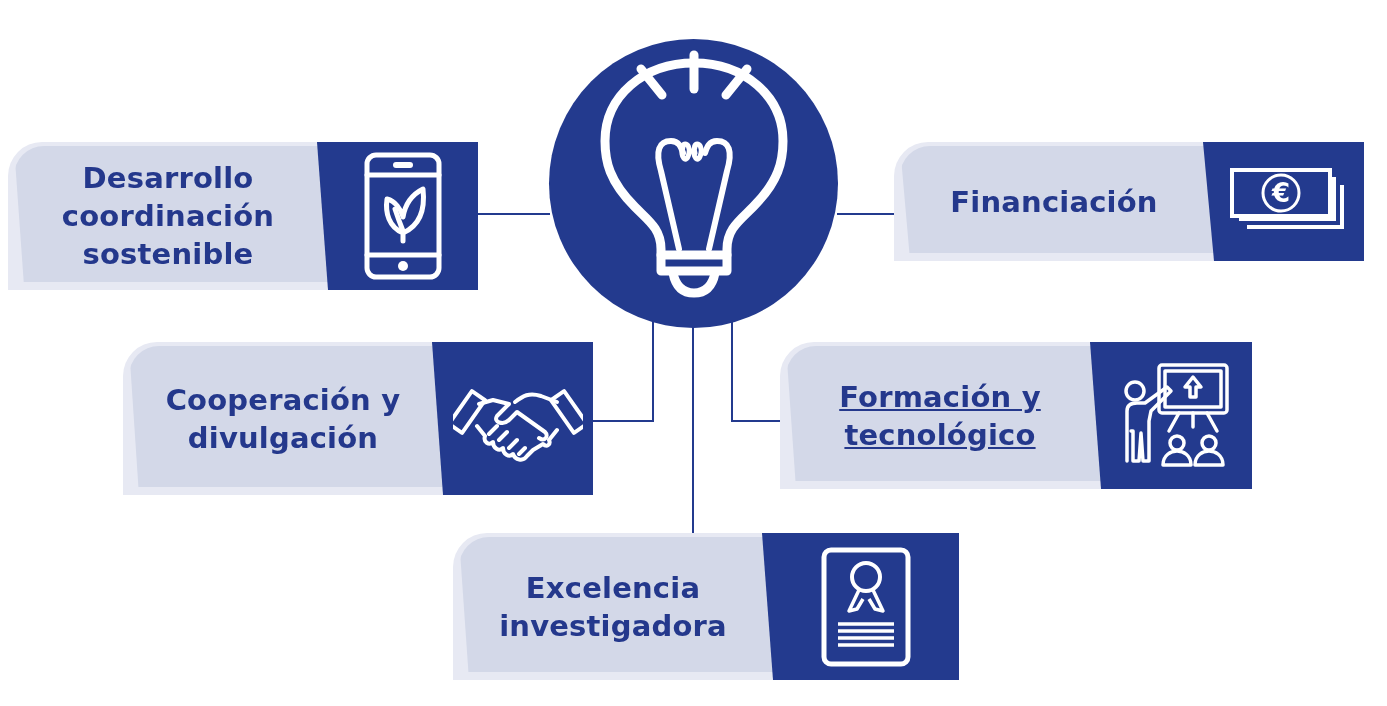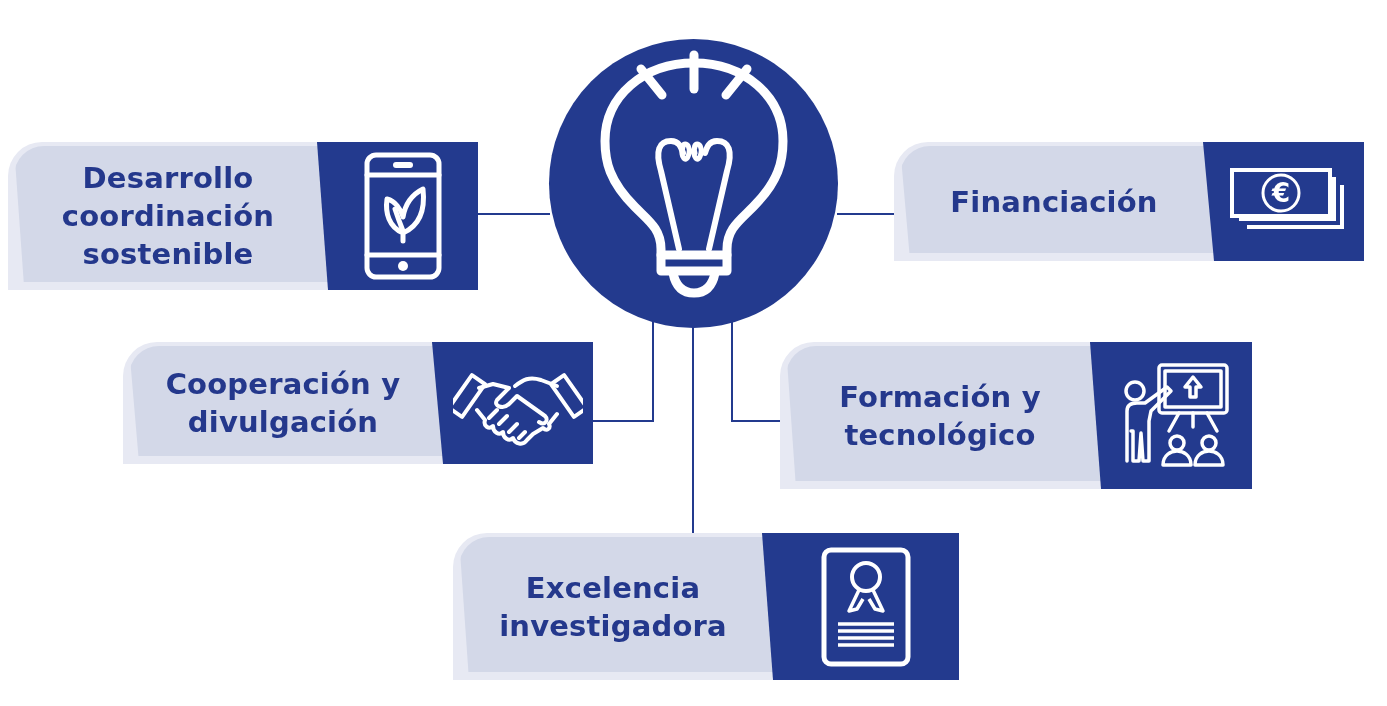--- a/index.html
+++ b/index.html
@@ -110,21 +110,21 @@
         <rect x="3" y="3" width="98" height="46"></rect>
         <polyline points="10,52 105,52 105,10"></polyline>
         <polyline points="18,60 113,60 113,18"></polyline>
         <circle cx="52" cy="26" r="18" stroke-width="3"></circle>
       </g>
       <text x="52" y="35" text-anchor="middle" fill="#fff" font-size="26" font-weight="bold" font-family="DejaVu Sans, sans-serif">€</text>
     </svg>
   </div>
 </div>
 
-<div class="card" style="left:123px; top:342px; width:470px; height:122px;">
+<div class="card" style="left:123px; top:342px; width:470px; height:153px;">
   <div class="light" style="width:320px;">
       <div class="inner"></div>
     </div>
   <div class="label" style="width:320px;">
     <div>
       <span>Cooperación y</span>
       <span>divulgación</span>
     </div>
   </div>
   <div class="dark" style="left:309px;"></div>
@@ -139,21 +139,21 @@
         <path d="M36 60 L44 52 M46 66 L54 58 M56 74 L64 66 M66 80 L72 74"></path>
       </g>
     </svg>
   </div>
 </div>
 
 <div class="card" style="left:780px; top:342px; width:472px; height:147px;">
   <div class="light" style="width:322px;">
       <div class="inner"></div>
     </div>
-  <div class="label" style="width:320px;">
+  <div class="label" style="width:320px;text-decoration:underline;">
     <div>
       <span>Formación y</span>
       <span>tecnológico</span>
     </div>
   </div>
   <div class="dark" style="left:310px;"></div>
   <div class="icon" style="left:320px;">
     <svg width="110" height="110" viewBox="0 0 110 110">
       <g fill="none" stroke="#fff" stroke-width="3.5" stroke-linejoin="round" stroke-linecap="round">
         <rect x="38" y="4" width="68" height="48" rx="3"></rect>

